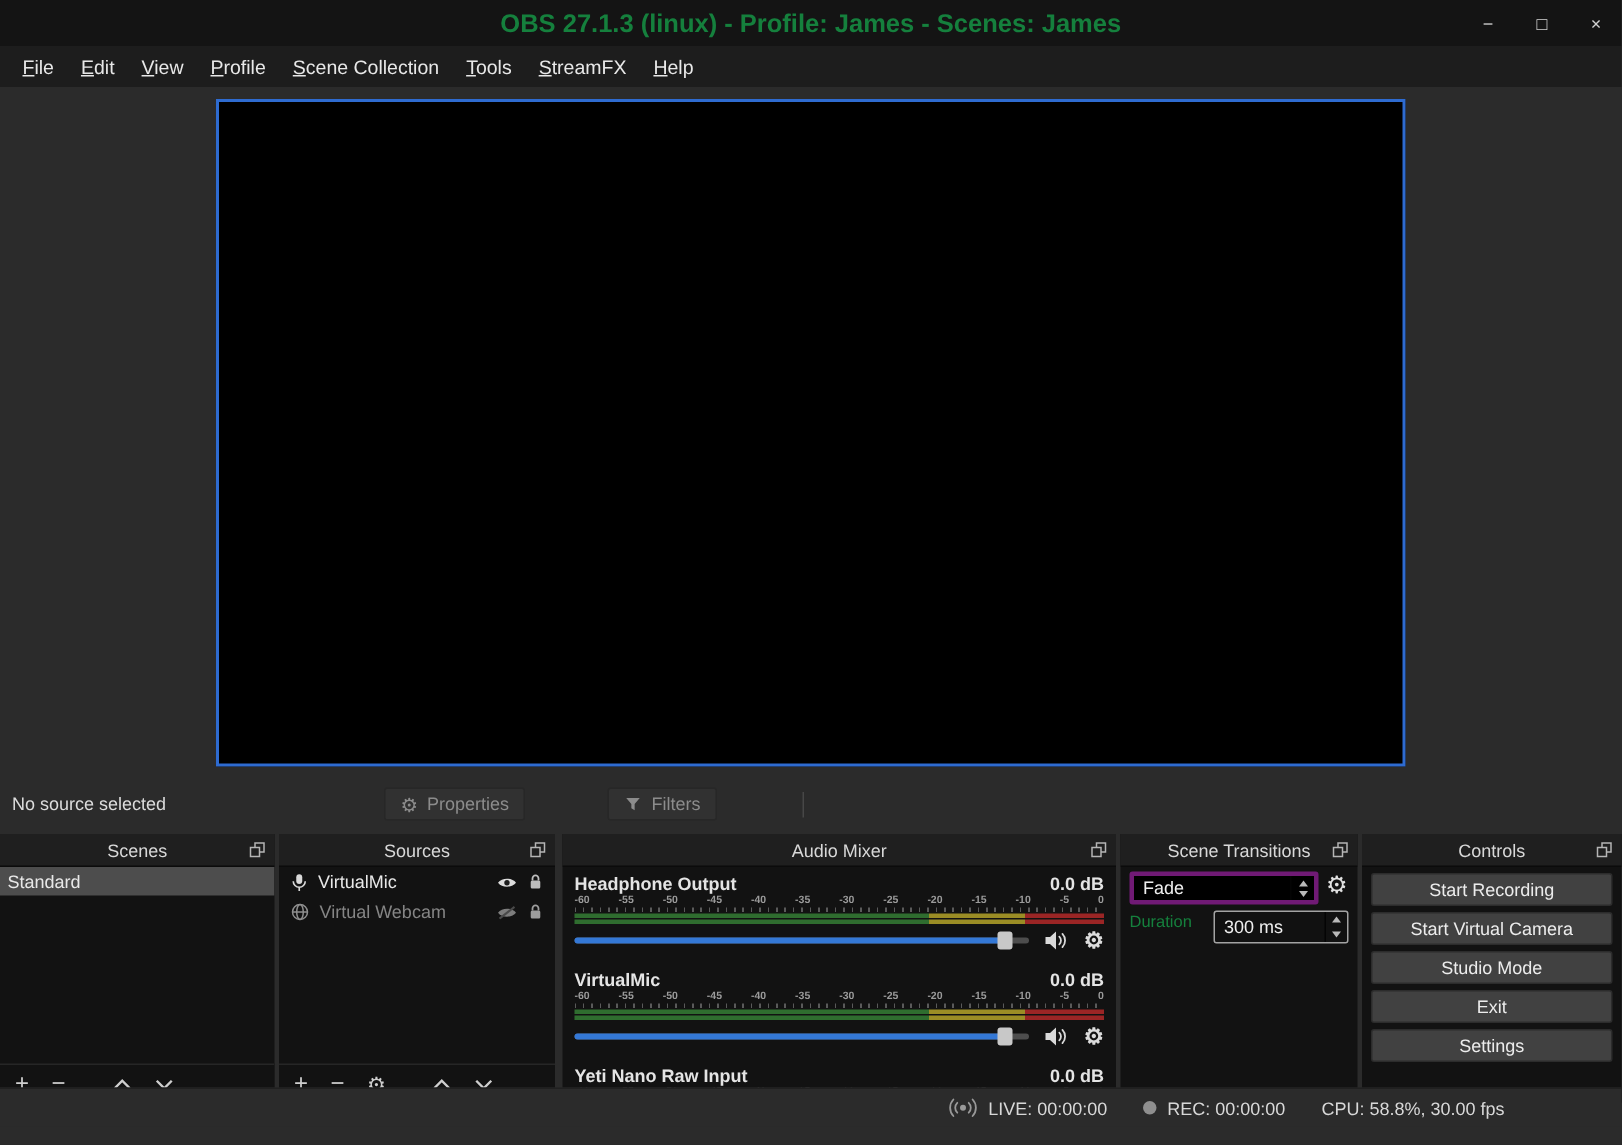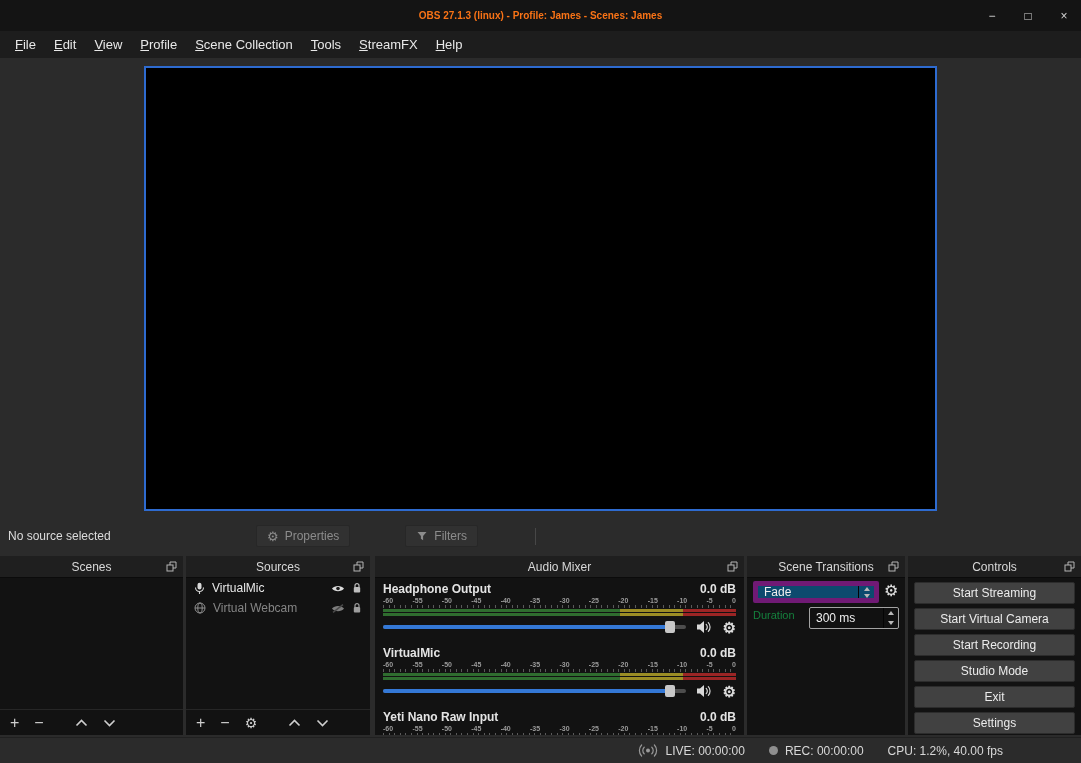--- a/index.html
+++ b/index.html
@@ -6,21 +6,21 @@
   html,body { width:1081px; height:763px; }
   body {
     font-family: "Liberation Sans", sans-serif;
     background:#2b2b2b; color:#e0e0e0; overflow:hidden;
   }
   .app { position:relative; width:1081px; height:763px; }
 
   
   .titlebar { position:absolute; left:0; top:0; width:100%; height:31px;
     background:#141414; display:flex; align-items:center; justify-content:center; }
-  .title { font-size:10px; font-weight:bold; color:#f97316; }
+  .title { font-size:17px; font-weight:bold; color:#15803d; }
   .winbtns { position:absolute; right:10px; top:0; height:100%; display:flex; align-items:center; gap:22px; }
   .winbtn { color:#d2d2d2; font-size:12px; width:14px; text-align:center; cursor:default; }
 
   
   .menubar { position:absolute; left:0; top:31px; width:100%; height:27px;
     background:#1d1d1d; display:flex; align-items:center; padding:0 6px; }
   .menu-item { display:inline-block; padding:4px 9px; font-size:13px; color:#e8e8e8; }
   .menu-item::first-letter { text-decoration:underline; }
 
   
@@ -83,21 +83,21 @@
   .vol-slider { position:relative; flex:1; height:14px; }
   .vol-track { position:absolute; left:0; right:0; top:5px; height:4px; background:#4d4d4d; border-radius:2px; }
   .vol-fill { position:absolute; left:0; top:5px; height:4px; width:95%;
     background:var(--c-slider_fill,#3478d6); border-radius:2px; }
   .vol-handle { position:absolute; top:1px; left:calc(95% - 5px); width:10px; height:12px;
     background:#c8c8c8; border-radius:2px; }
   .mix-gear { color:#dcdcdc; font-size:15px; line-height:1; }
 
   
   .combo { position:absolute; left:6px; top:25px; width:126px; height:22px;
-    background:#0c4a6e; border:5px solid #701a75; border-radius:2px; display:flex; align-items:center; }
+    background:#000000; border:3px solid #701a75; border-radius:2px; display:flex; align-items:center; }
   .combo-text { flex:1; padding-left:6px; font-size:12px; color:#eee; }
   .combo-spin { width:16px; height:100%; border-left:1px solid #040404;
     display:flex; flex-direction:column; align-items:center; justify-content:center; gap:3px; }
   .tri-up { width:0; height:0; border-left:3.5px solid transparent; border-right:3.5px solid transparent;
     border-bottom:4px solid #b9b9b9; }
   .tri-down { width:0; height:0; border-left:3.5px solid transparent; border-right:3.5px solid transparent;
     border-top:4px solid #b9b9b9; }
   .trans-gear { position:absolute; left:137px; top:27px; font-size:16px; color:#e0e0e0; line-height:1; }
   .duration-label { position:absolute; left:6px; top:53px; font-size:11px; color:#15803d; }
   .spinbox { position:absolute; left:62px; top:51px; width:90px; height:22px;
@@ -106,21 +106,21 @@
   .spin-arrows { width:15px; display:flex; flex-direction:column; border-left:1px solid #040404; }
   .spin-arrows > div { flex:1; display:flex; align-items:center; justify-content:center; }
 
   
   .controls-body { padding:4px 6px; }
   .ctl-btn { height:22px; margin-bottom:4px; background:#414141; border:1px solid #2c2c2c;
     border-radius:2px; display:flex; align-items:center; justify-content:center;
     font-size:12px; color:#ececec; cursor:default; }
 
   
-  .statusbar { position:absolute; left:0; bottom:0; width:100%; height:26px;
+  .statusbar { position:absolute; left:0; bottom:12px; width:100%; height:26px;
     background:#2b2b2b; border-top:1px solid #202020; display:flex; align-items:center;
     justify-content:flex-end; gap:24px; padding-right:78px; font-size:12px; color:#d8d8d8; }
   .status-group { display:flex; align-items:center; gap:7px; }
   .rec-dot { width:9px; height:9px; border-radius:50%; background:#8f8f8f; }
 </style>
 </head>
 <body>
 
 <div class="app">
 
@@ -161,20 +161,23 @@
     <div class="tb-sep"></div>
   </div>
 
   <div class="panel scenes-panel">
     <div class="panel-header">
       <span class="panel-title">Scenes</span>
       <svg class="popout" width="11" height="11" viewBox="0 0 11 11">
           <rect x="1" y="4" width="6" height="6" fill="none" stroke="#b5b5b5"></rect>
           <polyline points="4,4 4,1 10,1 10,7 7,7" fill="none" stroke="#b5b5b5"></polyline>
         </svg>
+    </div>
+    <div class="panel-body">
+      <div class="list-row selected">Standard</div>
     </div>
     <div class="panel-toolbar">
       <span class="glyph-btn">+</span>
       <span class="glyph-btn">−</span>
       <svg class="chev-gap" width="13" height="8" viewBox="0 0 13 8">
           <polyline points="1.5,6.5 6.5,1.5 11.5,6.5" fill="none" stroke="#cfcfcf" stroke-width="1.6"></polyline>
         </svg>
       <svg width="13" height="8" viewBox="0 0 13 8">
           <polyline points="1.5,1.5 6.5,6.5 11.5,1.5" fill="none" stroke="#cfcfcf" stroke-width="1.6"></polyline>
         </svg>
@@ -379,37 +382,36 @@
 
   <div class="panel controls-panel">
     <div class="panel-header">
       <span class="panel-title">Controls</span>
       <svg class="popout" width="11" height="11" viewBox="0 0 11 11">
           <rect x="1" y="4" width="6" height="6" fill="none" stroke="#b5b5b5"></rect>
           <polyline points="4,4 4,1 10,1 10,7 7,7" fill="none" stroke="#b5b5b5"></polyline>
         </svg>
     </div>
     <div class="controls-body">
-      <div class="ctl-btn">Start Streaming</div>
+      <div class="ctl-btn">Start Recording</div>
       <div class="ctl-btn">Start Virtual Camera</div>
-      <div class="ctl-btn">Start Recording</div>
       <div class="ctl-btn">Studio Mode</div>
       <div class="ctl-btn">Exit</div>
       <div class="ctl-btn">Settings</div>
     </div>
   </div>
 
   <div class="statusbar">
     <div class="status-group">
       <svg width="20" height="13" viewBox="0 0 20 13">
           <circle cx="10" cy="6.5" r="2" fill="#999"></circle>
           <path d="M6.2 3.2 a4.6 4.6 0 0 0 0 6.6 M13.8 3.2 a4.6 4.6 0 0 1 0 6.6 M3.6 1 a8 8 0 0 0 0 11 M16.4 1 a8 8 0 0 1 0 11" stroke="#999" stroke-width="1.2" fill="none" stroke-linecap="round"></path>
         </svg>
       <span>LIVE: 00:00:00</span>
     </div>
     <div class="status-group">
       <span class="rec-dot"></span>
       <span>REC: 00:00:00</span>
     </div>
-    <span>CPU: 1.2%, 40.00 fps</span>
+    <span>CPU: 58.8%, 30.00 fps</span>
   </div>
 
 </div>
 
 </body></html>

